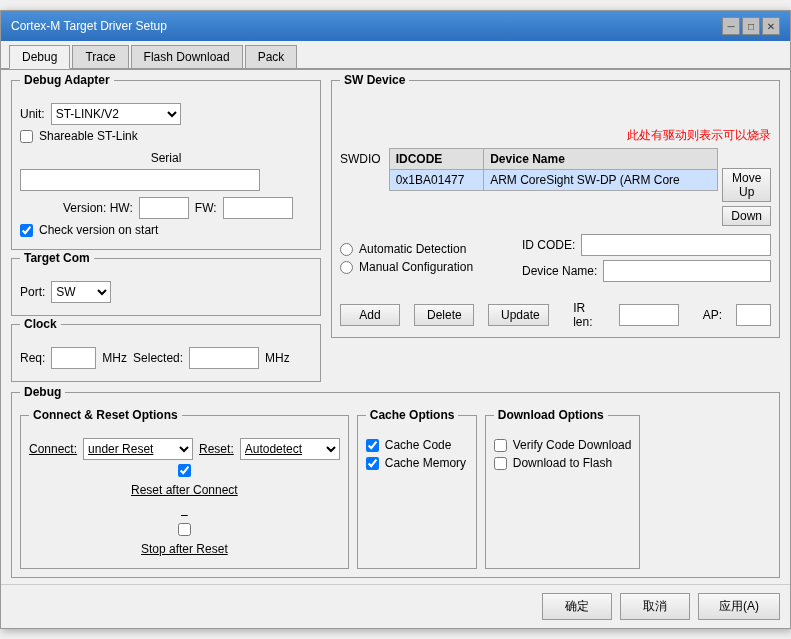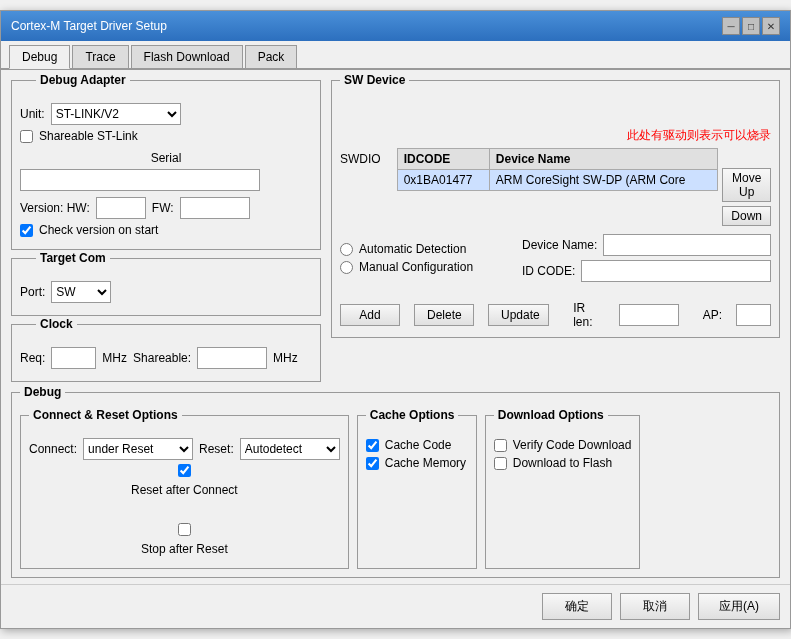--- a/index.html
+++ b/index.html
@@ -83,21 +83,21 @@
     }
     .group-box {
       border: 1px solid #999;
       padding: 6px 8px 8px;
       position: relative;
       background: #f0f0f0;
     }
     .group-box legend, .group-label {
       position: absolute;
       top: -8px;
-      left: 24px;
+      left: 8px;
       background: #f0f0f0;
       padding: 0 4px;
       font-size: 12px;
       font-weight: bold;
     }
     .group-box-inner {
       margin-top: 8px;
     }
     .row {
       display: flex;
@@ -376,21 +376,21 @@
           <div class="row">
             <input type="checkbox" style="">
             <label>Shareable ST-Link</label>
           </div>
           <div style="margin: 8px 0 4px; text-align:center;">
             <label>Serial</label>
           </div>
           <div class="row">
             <input type="text" class="serial-input" style="width: 240px;" readonly="">
           </div>
-          <div class="row" style="margin-top:6px;">
+          <div class="row" style="margin-top:6px;margin-left:43px;">
             <label>Version: HW:</label>
             <input type="text" class="hw-input" readonly="" style="">
             <label>FW:</label>
             <input type="text" class="fw-input" readonly="" style="">
           </div>
           <div class="row">
             <input type="checkbox" checked="" style="">
             <label>Check version on start</label>
           </div>
         </div>
@@ -409,35 +409,35 @@
         </div>
       </div>
 
       <div class="group-box" style="padding-top:14px;">
         <span class="group-label">Clock</span>
         <div class="group-box-inner">
           <div class="row">
             <label>Req:</label>
             <input type="text" class="req-input" style="">
             <label>MHz</label>
-            <label>Shareable:</label>
+            <label>Selected:</label>
             <input type="text" class="selected-input" style="">
             <label>MHz</label>
           </div>
         </div>
       </div>
     </div>
 
     <div class="right-panel">
 
       <div class="sw-device-box" style="padding: 14px 8px 8px;">
         <span class="sw-device-label">SW Device</span>
         <div class="annotation">此处有驱动则表示可以烧录</div>
         <div class="device-table-wrapper">
-          <div style="display:flex; align-items:flex-start; gap:12px; flex:1;">
+          <div style="display:flex; align-items:flex-start; gap:4px; flex:1;">
             <div class="swdio-label">SWDIO</div>
             <div class="device-table-area">
               <table class="device-table">
                 <thead>
                   <tr>
                     <th>IDCODE</th>
                     <th>Device Name</th>
                   </tr>
                 </thead>
                 <tbody>
@@ -461,27 +461,27 @@
               <div class="row" style="margin-bottom:4px;">
                 <input type="radio" name="detection" style="">
                 <label>Automatic Detection</label>
               </div>
               <div class="row">
                 <input type="radio" name="detection" style="">
                 <label>Manual Configuration</label>
               </div>
             </div>
             <div style="flex:1;">
+              <div class="row" style="margin-bottom:4px;">
+                <label>ID CODE:</label>
+                <input type="text" class="id-input" style="flex: 1 1 0%;">
+              </div>
               <div class="row">
                 <label>Device Name:</label>
                 <input type="text" class="device-name-input" style="flex: 1 1 0%;">
-              </div>
-              <div class="row" style="margin-bottom:4px;">
-                <label>ID CODE:</label>
-                <input type="text" class="id-input" style="flex: 1 1 0%;">
               </div>
             </div>
           </div>
           <div class="action-buttons">
             <button class="btn">Add</button>
             <button class="btn">Delete</button>
             <button class="btn">Update</button>
             <label style="margin-left:10px;">IR len:</label>
             <input type="text" style="width: 60px;">
             <label style="margin-left:10px;">AP:</label>
@@ -490,21 +490,21 @@
         </div>
       </div>
     </div>
   </div>
 
   <div class="bottom-section">
     <div class="debug-group" style="padding-top:14px;">
       <span class="debug-label">Debug</span>
       <div class="debug-inner">
 
-        <div class="connect-reset-group" style="padding-top:14px;">
+        <div class="connect-reset-group" style="padding-top:14px;text-decoration:underline;">
           <span class="cr-label">Connect &amp; Reset Options</span>
           <div class="cr-inner">
             <div class="row">
               <label>Connect:</label>
               <select class="connect-select">
                 <option>under Reset</option>
                 <option>Normal</option>
                 <option>with Pre-reset</option>
               </select>
               <label>Reset:</label>

